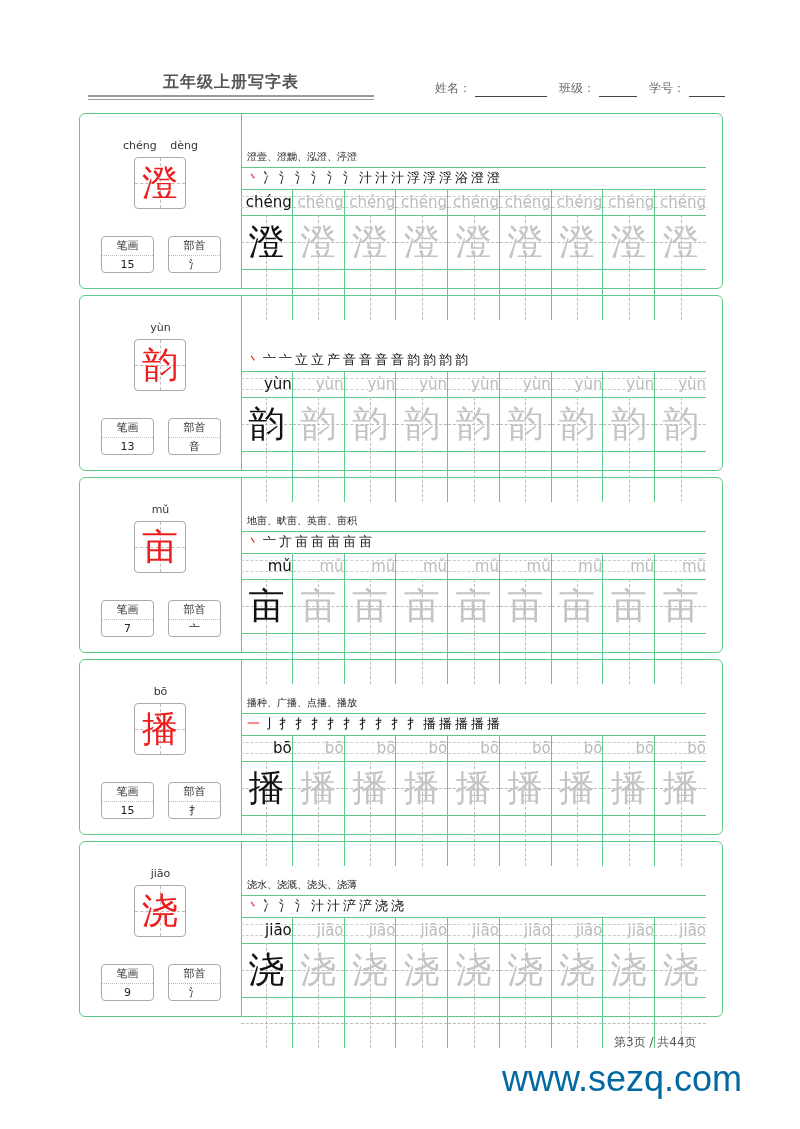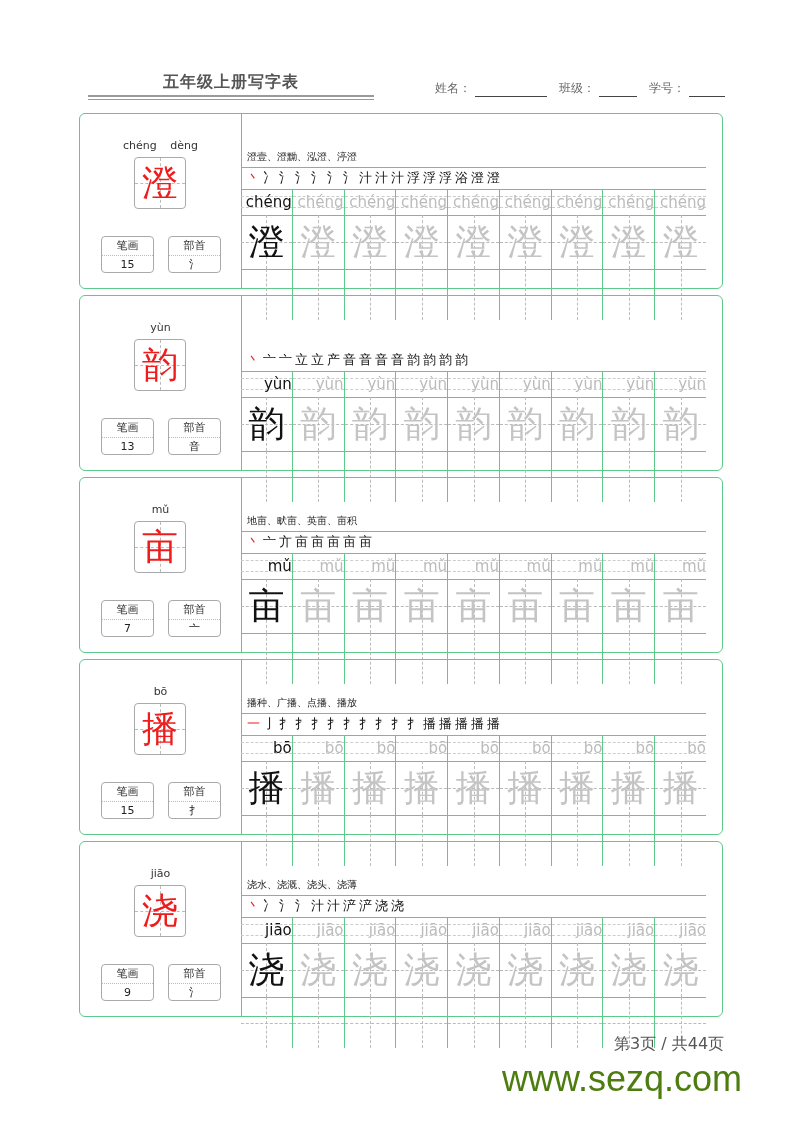--- a/index.html
+++ b/index.html
@@ -49,22 +49,22 @@
   .py-cell.dark { color:#111; }
   .ch-cell { position:absolute; left:0; right:0; top:26px; height:54px; border-bottom:1.5px solid #5fc98c; }
   .empty-cell { position:absolute; left:0; right:0; top:80px; bottom:0; }
   .dash-h { position:absolute; left:0; right:0; top:50%; border-top:1px dashed #bbb; }
   .dash-v { position:absolute; top:0; bottom:0; left:50%; border-left:1px dashed #bbb; }
   .ch { position:absolute; inset:0; display:flex; align-items:center; justify-content:center;
         font-size:36px; color:#c4c4c4; font-family:"DejaVu Serif", serif; }
   .ch.dark { color:#111; }
   .py-text { position:relative; z-index:1; }
 
-  .footer-page { position:absolute; left:614px; top:1034px; font-size:16px; color:#555; }
-  .watermark { position:absolute; left:502px; top:1058px; font-size:36px; color:#4d7c0f; font-family:"Liberation Sans", sans-serif; }
+  .footer-page { position:absolute; left:614px; top:1034px; font-size:12px; color:#555; }
+  .watermark { position:absolute; left:502px; top:1058px; font-size:36px; color:#0369a1; font-family:"Liberation Sans", sans-serif; }
 </style>
 </head>
 <body>
 
 <div class="header">
   <div class="title">五年级上册写字表</div>
   <div class="title-rule"></div>
   <div class="title-rule2"></div>
   <div class="fields">
     <span class="field-label">姓名：</span>

